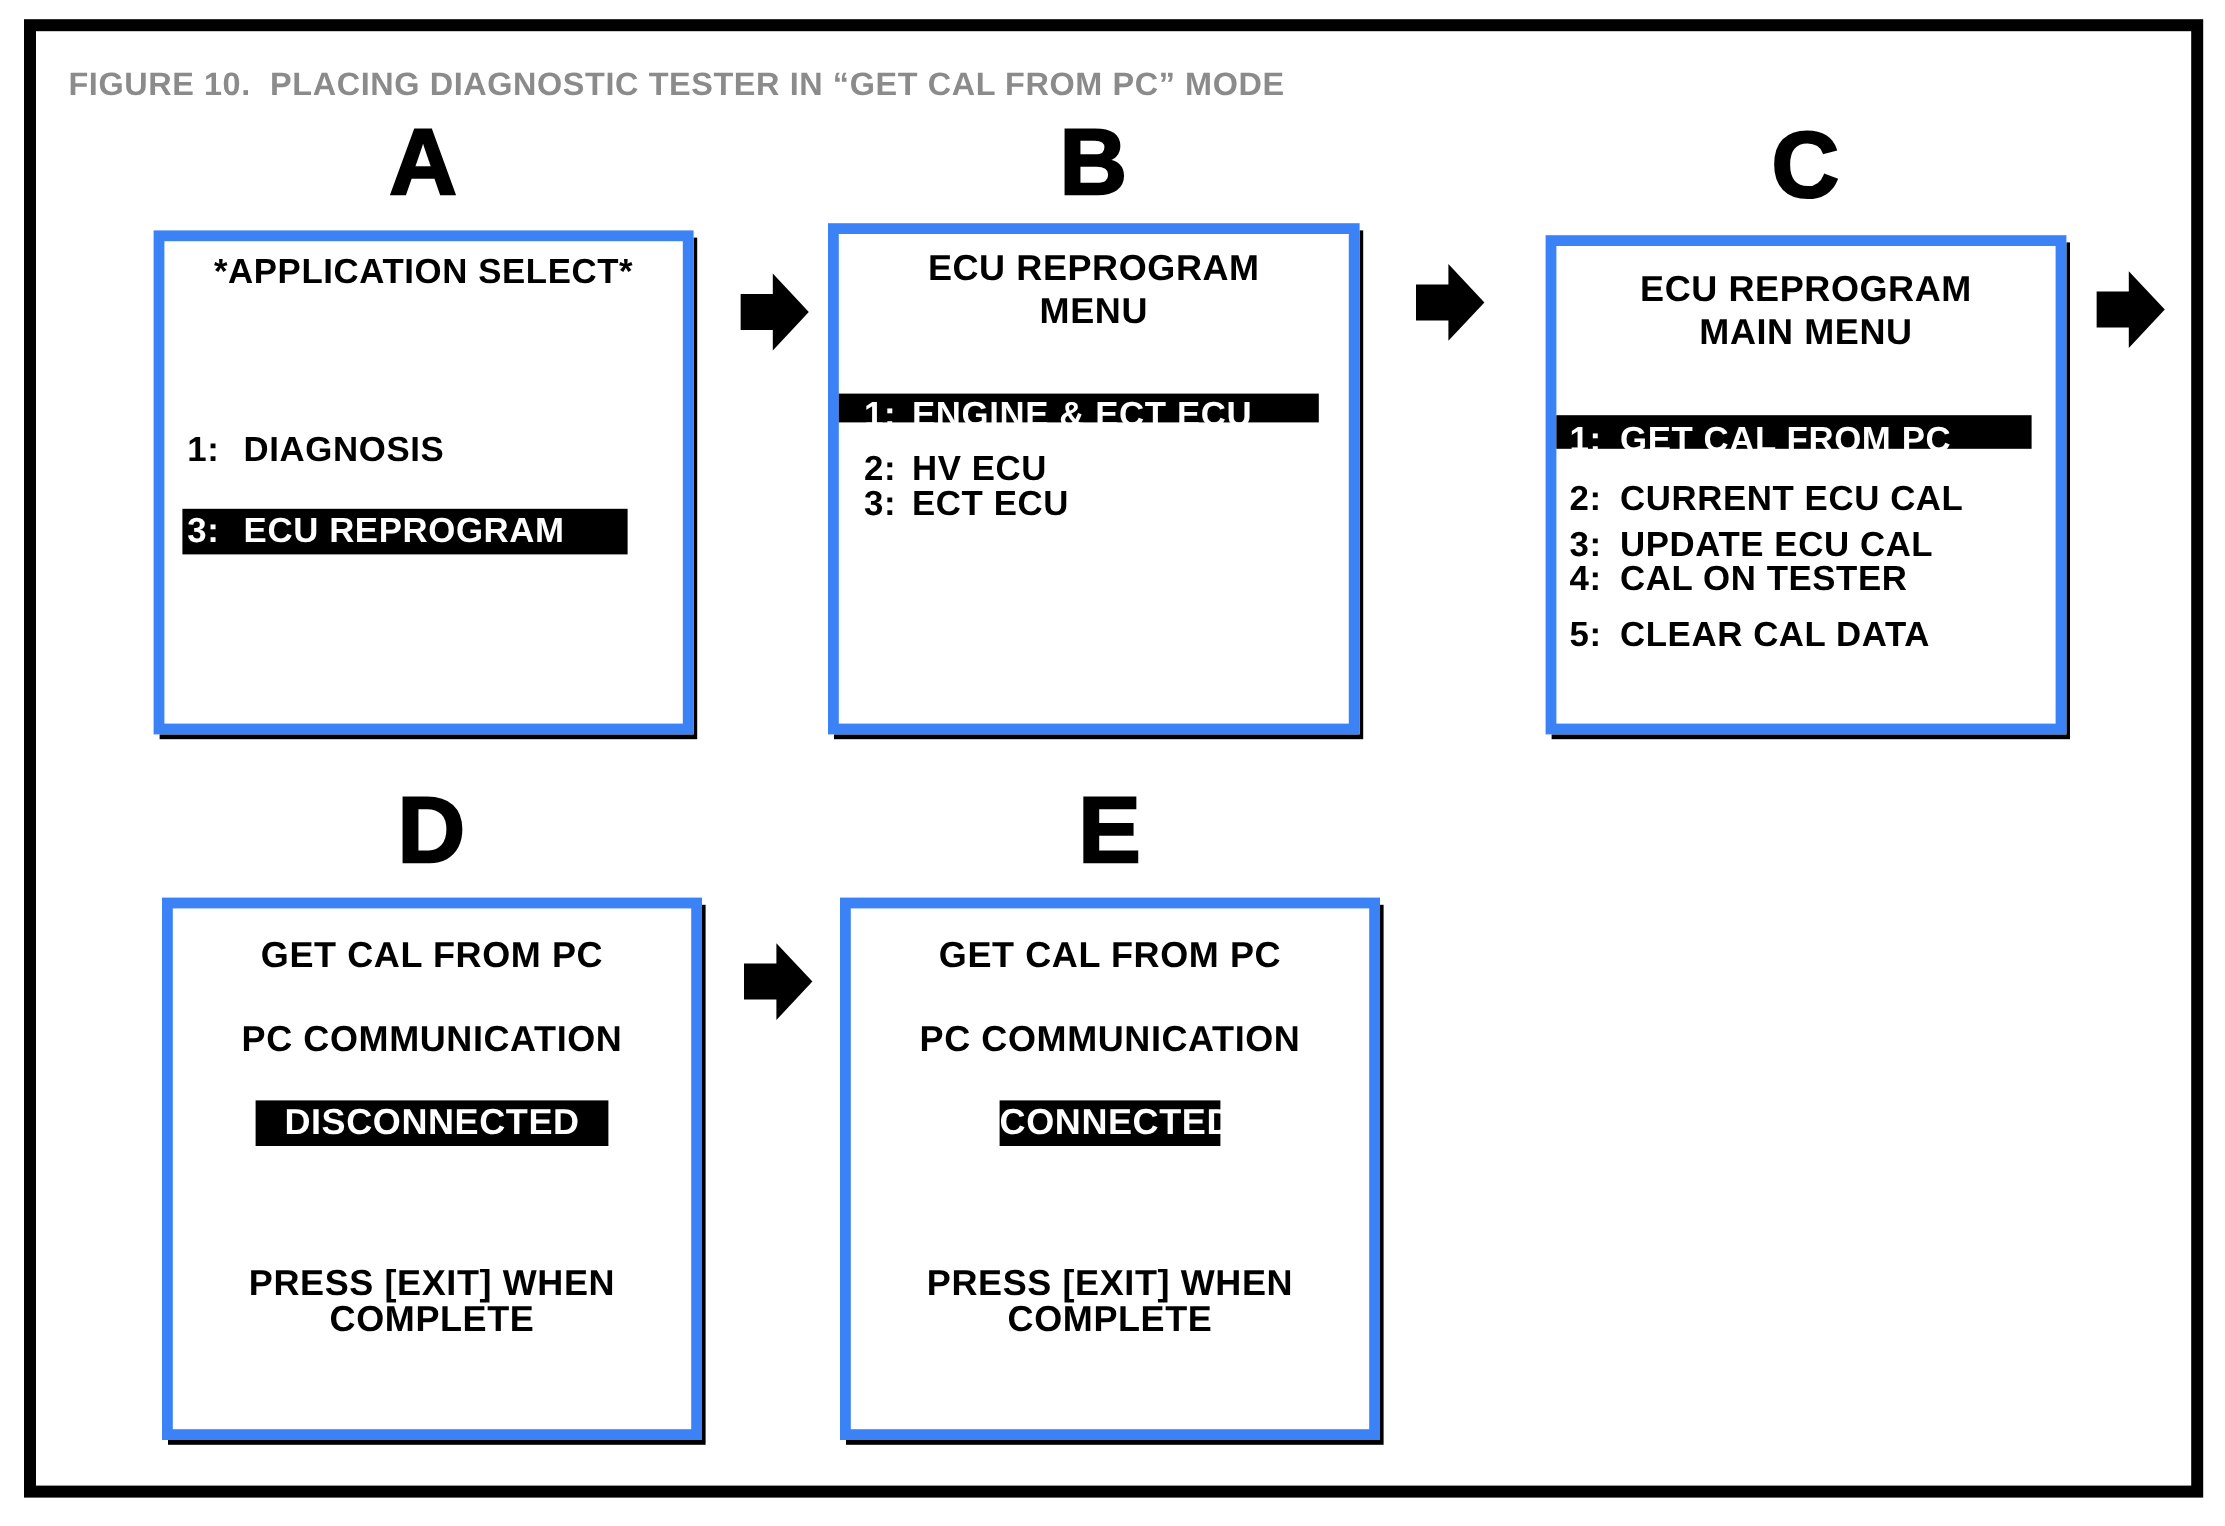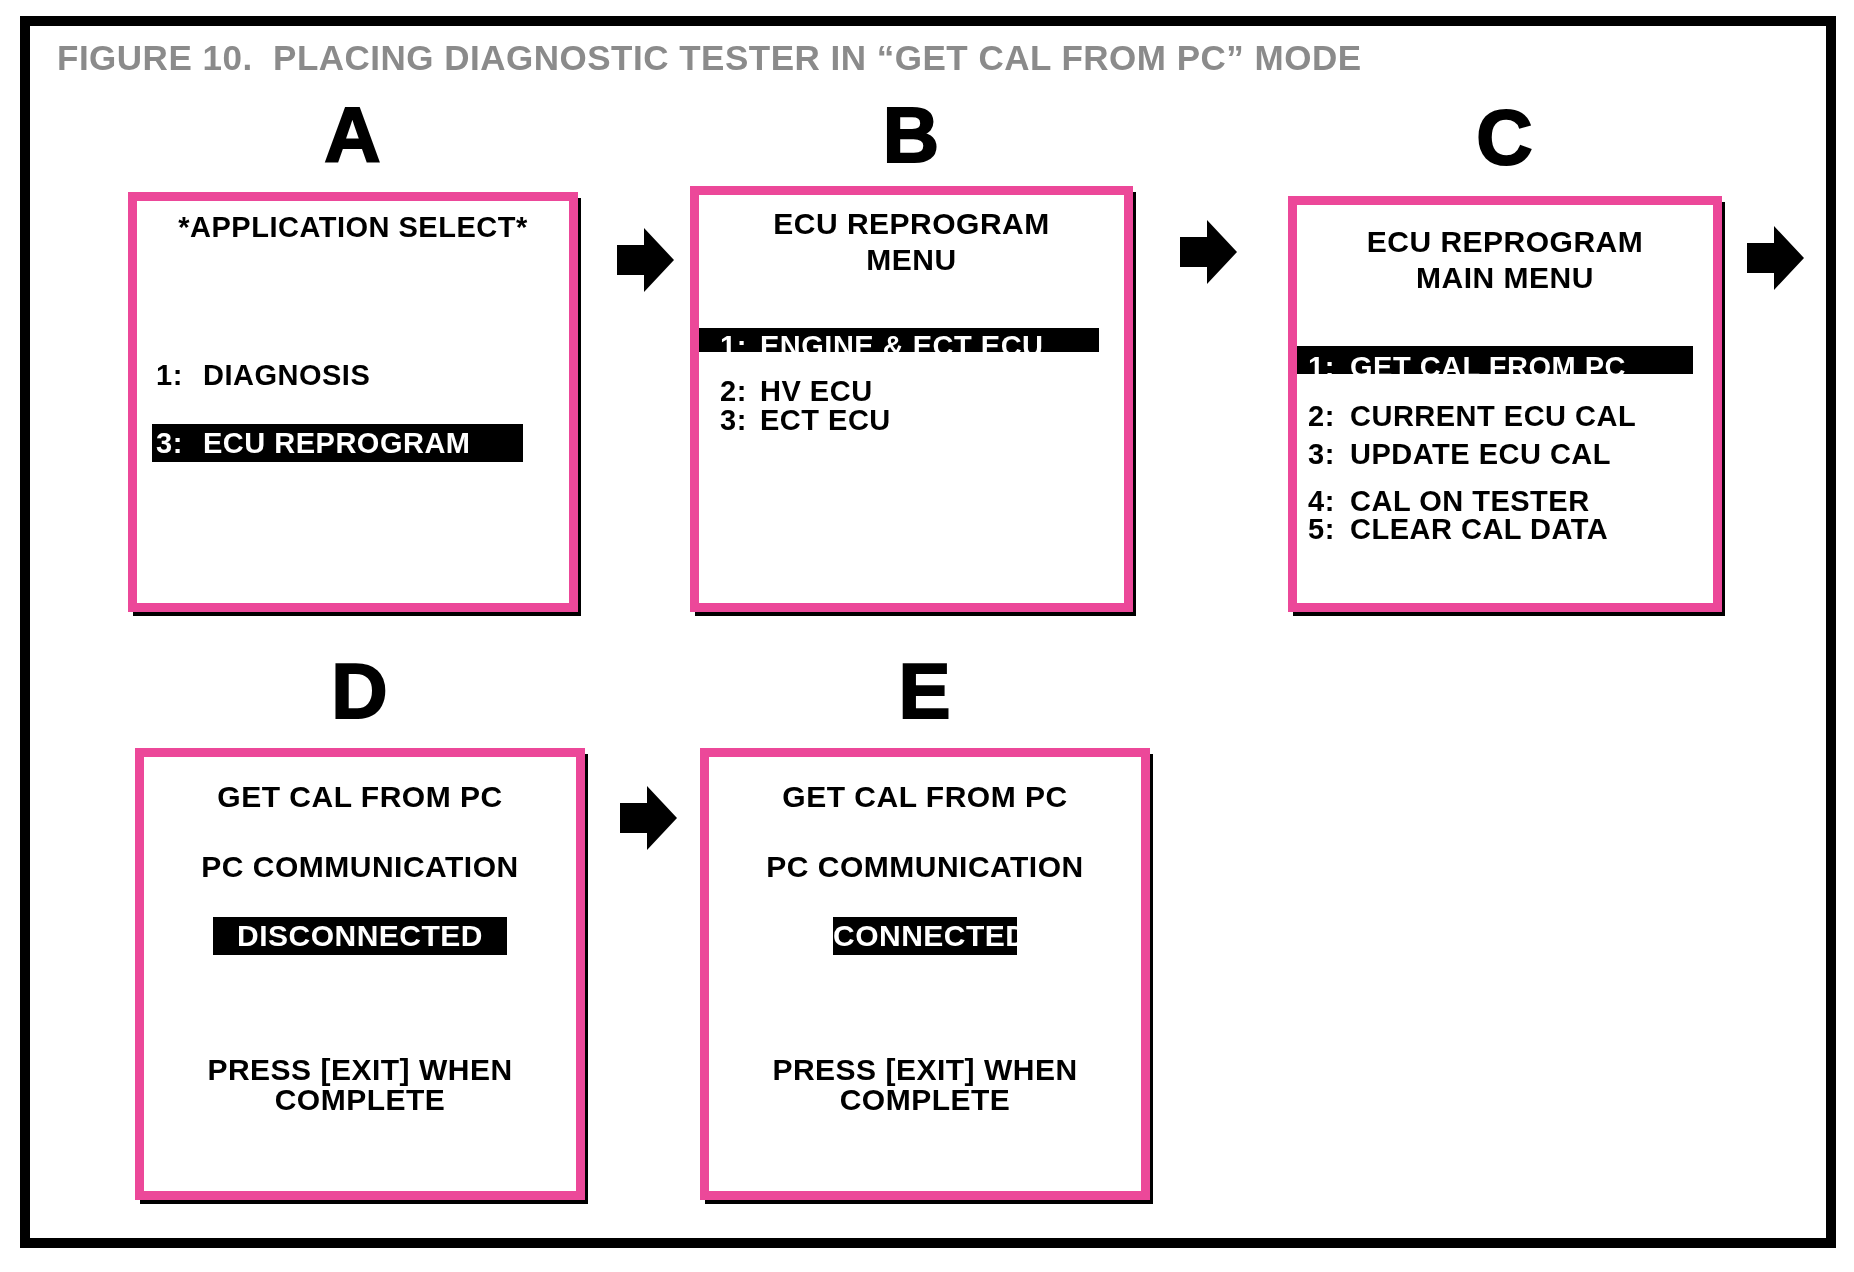--- a/index.html
+++ b/index.html
@@ -5,29 +5,29 @@
   html,body{margin:0;padding:0;background:#ffffff;}
   .page{
     position:relative; width:1854px; height:1272px; background:#fff;
     font-family:"Liberation Sans","DejaVu Sans",sans-serif; color:#000; overflow:hidden;
   }
   .frame{
     position:absolute; left:20px; top:16px; width:1816px; height:1232px;
     border:10px solid #000; box-sizing:border-box; background:#fff;
   }
   .fig-title{
-    position:absolute; left:57px; top:38px;
-    font-size:35px; font-weight:bold; letter-spacing:.5px; white-space:pre;
+    position:absolute; left:57px; top:55px;
+    font-size:27px; font-weight:bold; letter-spacing:.5px; white-space:pre;
   }
   .big-letter{
     position:absolute; font-size:78px; font-weight:bold; line-height:1;
     text-align:center; letter-spacing:1px; -webkit-text-stroke:2px #000;
   }
   .screen{
-    position:absolute; background:#fff; border:9px solid #ec4899; box-sizing:border-box;
+    position:absolute; background:#fff; border:9px solid #3b82f6; box-sizing:border-box;
     box-shadow:4px 5px 0 -1px #000;
   }
   .scr-line{
     position:absolute; left:0; right:0; text-align:center;
     font-weight:bold; font-size:30px; line-height:1.15; letter-spacing:.5px; white-space:nowrap;
   }
   .mi{
     position:absolute; left:0; right:0; font-weight:bold; font-size:29px;
     line-height:1.15; letter-spacing:.5px; white-space:nowrap;
   }
@@ -114,21 +114,21 @@
     <div class="scr-line" style="top:56px;">MAIN MENU</div>
     <div class="mi hl" style="top:141px;">
       <span class="num">1:</span><span class="lbl">GET CAL FROM PC</span>
     </div>
     <div class="mi" style="top:195px;">
       <span class="num">2:</span><span class="lbl">CURRENT ECU CAL</span>
     </div>
     <div class="mi" style="top:233px;">
       <span class="num">3:</span><span class="lbl">UPDATE ECU CAL</span>
     </div>
-    <div class="mi" style="top:280px;">
+    <div class="mi" style="top:262px;">
       <span class="num">4:</span><span class="lbl">CAL ON TESTER</span>
     </div>
     <div class="mi" style="top:308px;">
       <span class="num">5:</span><span class="lbl">CLEAR CAL DATA</span>
     </div>
   </div>
 
   <div class="arrow" style="left:1747px; top:220px;">
     <svg viewBox="0 0 58 76" xmlns="http://www.w3.org/2000/svg">
         <path d="M0 23 H27 V6 L57 38 L27 70 V53 H0 Z" fill="#000"></path>

